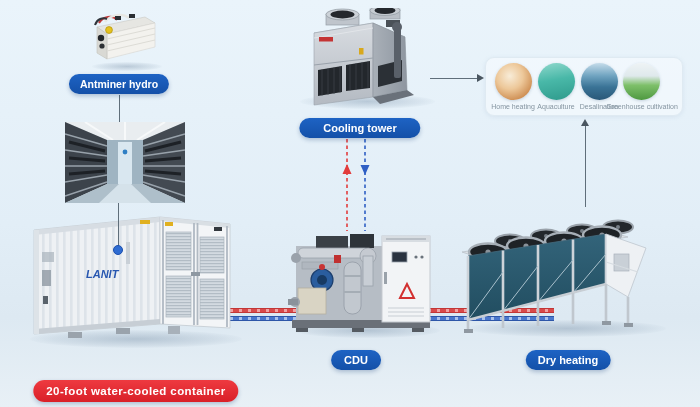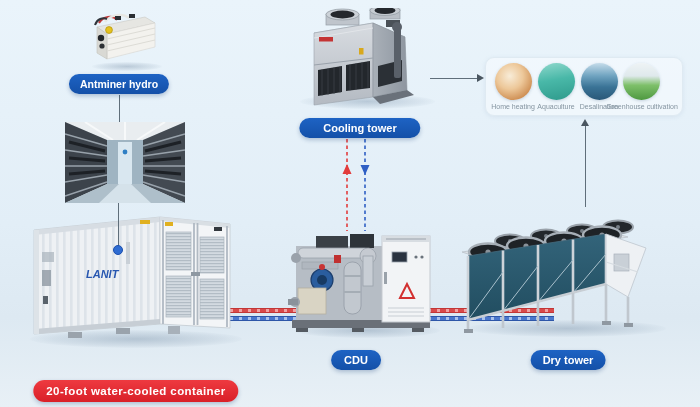--- a/index.html
+++ b/index.html
@@ -351,13 +351,13 @@
   <div class="applabel" style="left:27px;">Home heating</div>
   <div class="applabel" style="left:70px;">Aquaculture</div>
   <div class="applabel" style="left:113px;">Desalination</div>
   <div class="applabel" style="left:156px;">Greenhouse cultivation</div>
 </div>
 
 <div class="pill blue pill-antminer">Antminer hydro</div>
 <div class="pill blue pill-tower">Cooling tower</div>
 <div class="pill red pill-container">20-foot water-cooled container</div>
 <div class="pill blue pill-cdu">CDU</div>
-<div class="pill blue pill-dry">Dry tower</div>
+<div class="pill blue pill-dry">Dry heating</div>
 
 </body></html>

